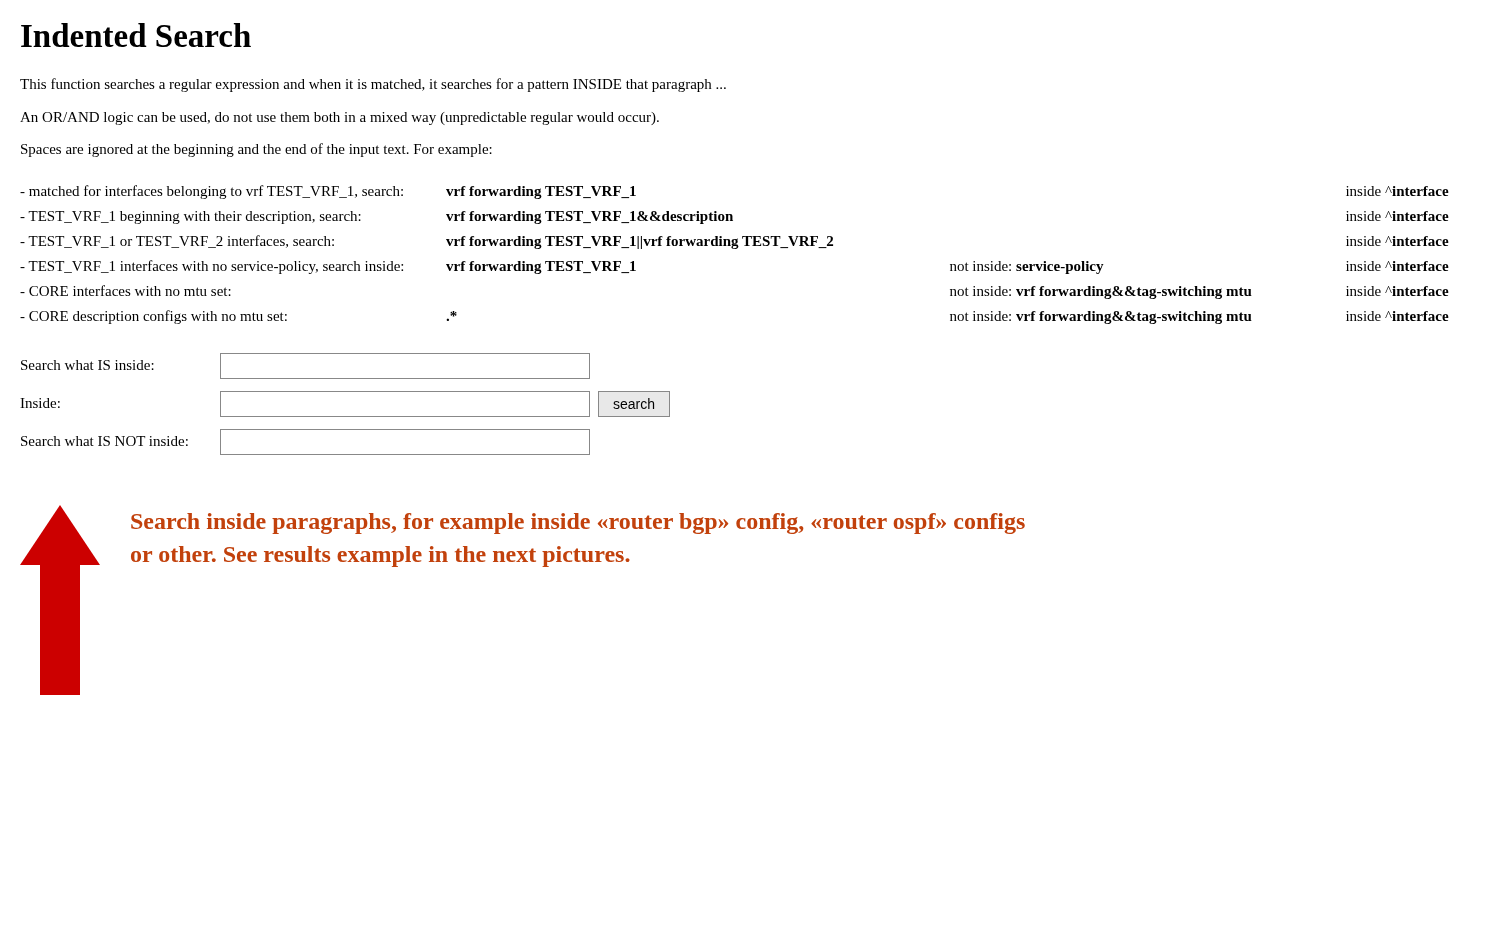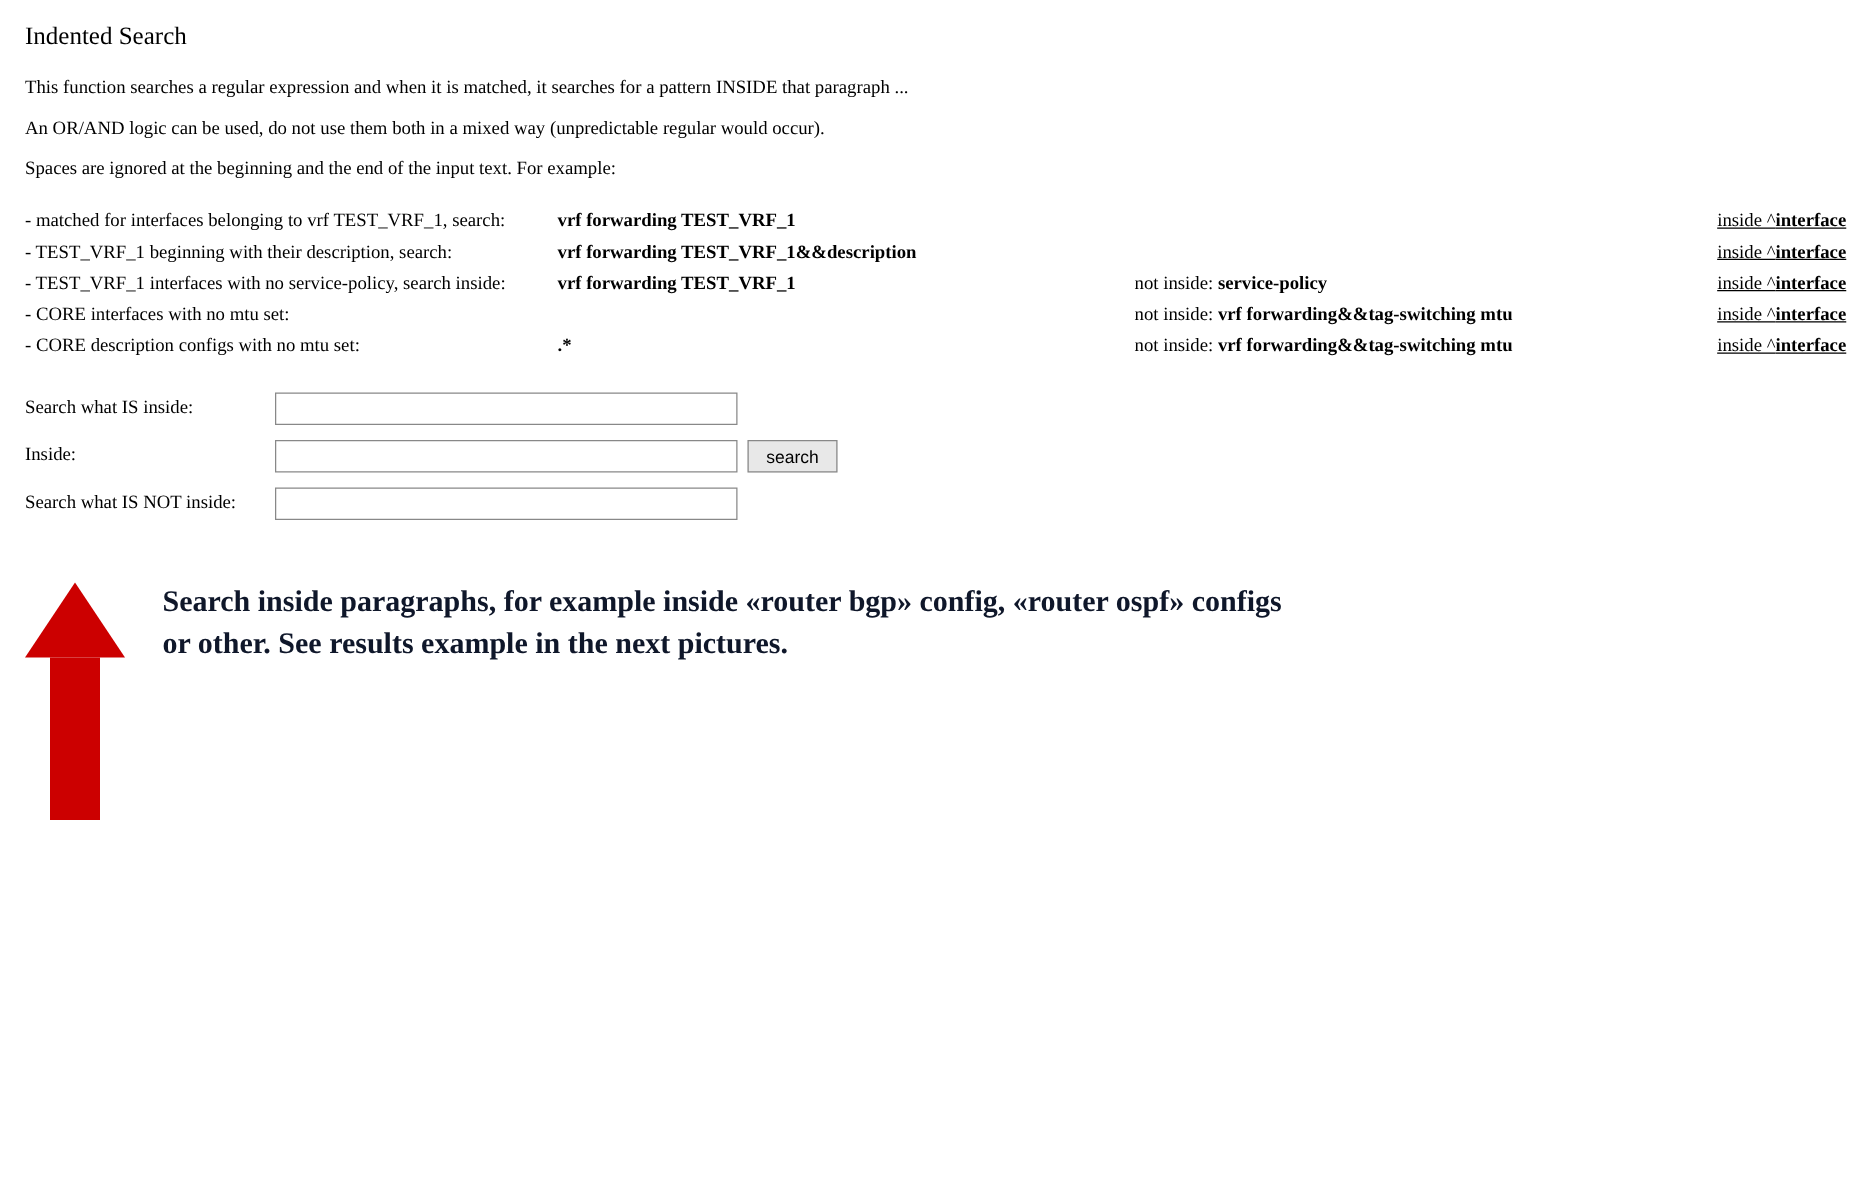--- a/index.html
+++ b/index.html
@@ -10,22 +10,22 @@
     body {
       font-family: Times New Roman, serif;
       font-size: 15px;
       background: #ffffff;
       color: #000000;
       padding: 18px 20px;
       width: 1497px;
       min-height: 945px;
     }
     .page-title {
-      font-size: 20px;
-      font-weight: normal;
+      font-size: 33px;
+      font-weight: bold;
       margin-bottom: 18px;
     }
     .description-block {
       margin-bottom: 10px;
       line-height: 1.5;
     }
     .examples-table {
       width: 100%;
       border-collapse: collapse;
       margin: 18px 0 22px 0;
@@ -40,23 +40,22 @@
       padding-left: 0;
     }
     .examples-table td.search-col {
       font-weight: bold;
       min-width: 340px;
     }
     .examples-table td.notinside-col {
       min-width: 280px;
     }
     .examples-table td.inside-col {
-      text-align: right;
+      text-align: left;
       padding-right: 0;
-      text-decoration: underline;
     }
     .form-section {
       margin-top: 24px;
     }
     .form-row {
       display: flex;
       align-items: center;
       margin-bottom: 12px;
     }
     .form-label {
@@ -100,21 +99,21 @@
       margin-bottom: 0;
     }
     .arrow-shaft {
       width: 40px;
       height: 130px;
       background: #cc0000;
     }
     .bottom-text {
       font-size: 24px;
       font-weight: bold;
-      color: #0f172a;
+      color: #c2410c;
       max-width: 900px;
       line-height: 1.4;
       padding-top: 10px;
     }
   </style>
 </head>
 <body>
 
 <h1 class="page-title">Indented Search</h1>
 
@@ -126,20 +125,26 @@
   <tbody id="examples-tbody">
   <tr>
         <td class="label-col">- matched for interfaces belonging to vrf TEST_VRF_1, search:</td>
         <td class="search-col">vrf forwarding TEST_VRF_1</td>
         <td class="notinside-col"></td>
         <td class="inside-col">inside ^<strong>interface</strong></td>
       </tr>
       <tr>
         <td class="label-col">- TEST_VRF_1 beginning with their description, search:</td>
         <td class="search-col">vrf forwarding TEST_VRF_1&amp;&amp;description</td>
+        <td class="notinside-col"></td>
+        <td class="inside-col">inside ^<strong>interface</strong></td>
+      </tr>
+      <tr>
+        <td class="label-col">- TEST_VRF_1 or TEST_VRF_2 interfaces, search:</td>
+        <td class="search-col">vrf forwarding TEST_VRF_1||vrf forwarding TEST_VRF_2</td>
         <td class="notinside-col"></td>
         <td class="inside-col">inside ^<strong>interface</strong></td>
       </tr>
       <tr>
         <td class="label-col">- TEST_VRF_1 interfaces with no service-policy, search inside:</td>
         <td class="search-col">vrf forwarding TEST_VRF_1</td>
         <td class="notinside-col">not inside: <strong>service-policy</strong></td>
         <td class="inside-col">inside ^<strong>interface</strong></td>
       </tr>
       <tr>

